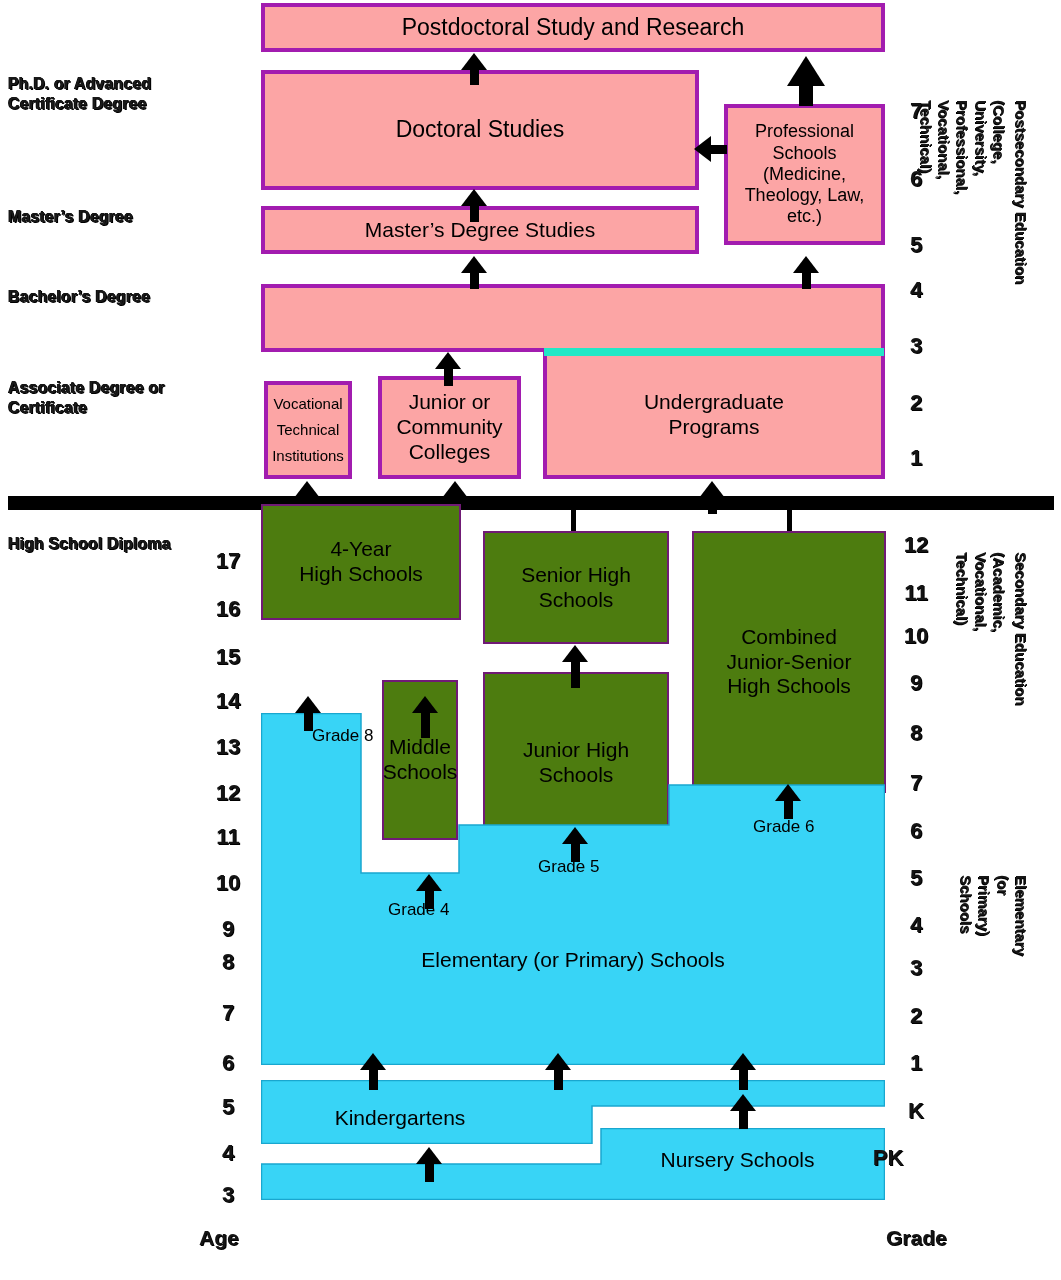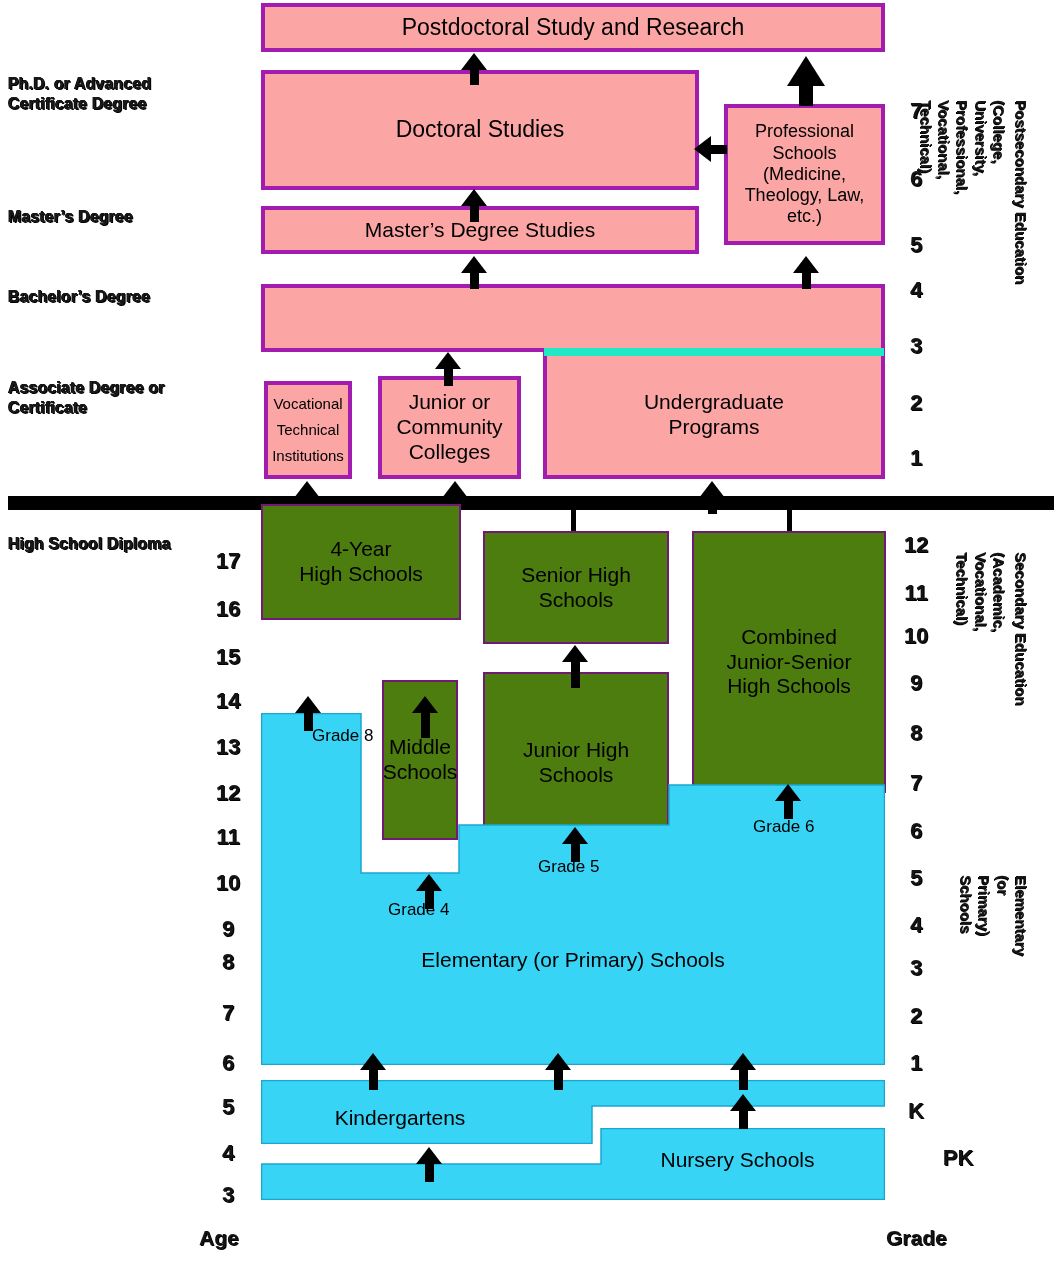--- a/index.html
+++ b/index.html
@@ -261,17 +261,17 @@
   <div class="num" style="left:893px;top:670px;">9</div>
   <div class="num" style="left:893px;top:720px;">8</div>
   <div class="num" style="left:893px;top:770px;">7</div>
   <div class="num" style="left:893px;top:818px;">6</div>
   <div class="num" style="left:893px;top:865px;">5</div>
   <div class="num" style="left:893px;top:912px;">4</div>
   <div class="num" style="left:893px;top:955px;">3</div>
   <div class="num" style="left:893px;top:1003px;">2</div>
   <div class="num" style="left:893px;top:1050px;">1</div>
   <div class="num" style="left:893px;top:1098px;">K</div>
-  <div class="num" style="left:935px;top:1145px;">PK</div>
+  <div class="num" style="left:865px;top:1145px;">PK</div>
 
   <div class="axlabel" style="left:886px;top:1226px;">Grade</div>
 
 </div>
 
 </body></html>

